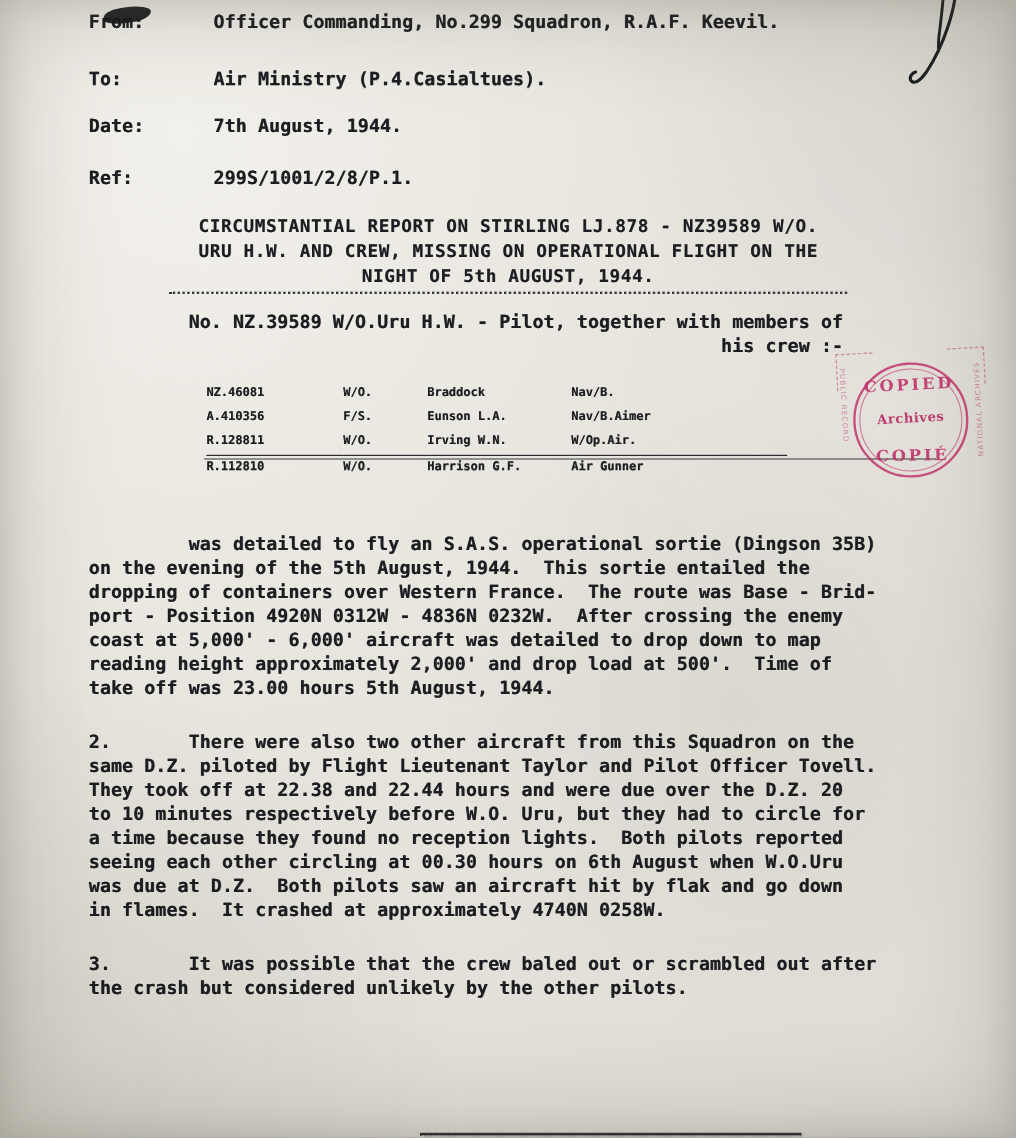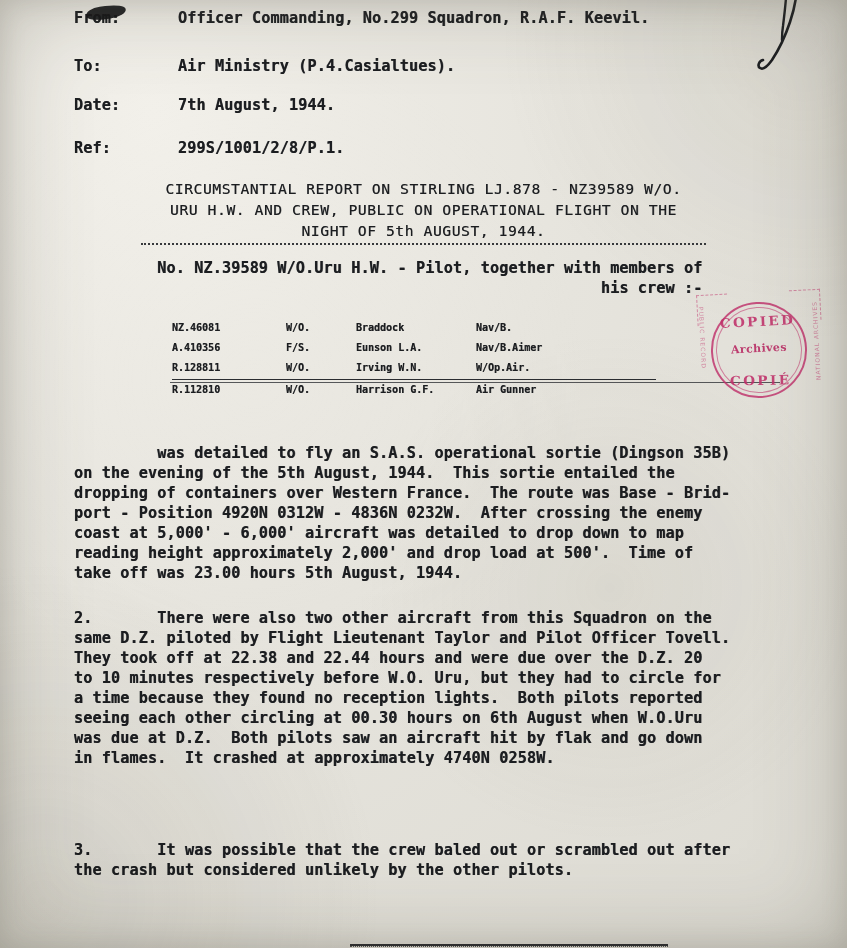--- a/index.html
+++ b/index.html
@@ -74,21 +74,21 @@
   
   .title-block {
     position: absolute;
     left: 0; right: 0; top: 178px;
     text-align: center;
   }
   .title-line {
     font-family: "DejaVu Sans Mono", "Liberation Mono", monospace;
     font-size: 14.6px;
     line-height: 21px;
-    font-weight: 400;
+    font-weight: 700;
     letter-spacing: 0.6px;
     color: #1b1d20;
     white-space: pre;
     text-shadow: 0.4px 0 0 rgba(28,30,34,0.4), 0 0.4px 0 rgba(28,30,34,0.3);
   }
   .title-rule {
     margin: 2px auto 0 auto;
     width: 565px;
     height: 0;
     border-top: 2px dotted #24262a;
@@ -125,21 +125,21 @@
     position: absolute;
     left: 170px; top: 382px;
     width: 610px; height: 0;
     border-top: 1.4px solid #3b3d41;
     opacity: .85;
   }
 
   
   #para1 { left: 74px; top: 443px; }
   #para2 { left: 74px; top: 608px; }
-  #para3 { left: 74px; top: 793px; margin-top: 47px; }
+  #para3 { left: 74px; top: 793px; }
 
   
   #sig { left: 350px; top: 871px; }
   .sig-rule {
     position: absolute;
     left: 350px; top: 944px;
     width: 318px; height: 0;
     border-top: 2px solid #26282c;
   }
   .sig-rule2 {
@@ -232,21 +232,21 @@
   <div class="typed" id="val-to">Air Ministry (P.4.Casialtues).</div>
 
   <div class="typed" id="hdr-date">Date:</div>
   <div class="typed" id="val-date">7th August, 1944.</div>
 
   <div class="typed" id="hdr-ref">Ref:</div>
   <div class="typed" id="val-ref">299S/1001/2/8/P.1.</div>
 
   <div class="title-block">
     <div class="title-line">CIRCUMSTANTIAL REPORT ON STIRLING LJ.878 - NZ39589 W/O.</div>
-    <div class="title-line">URU H.W. AND CREW, PUBLIC ON OPERATIONAL FLIGHT ON THE</div>
+    <div class="title-line">URU H.W. AND CREW, MISSING ON OPERATIONAL FLIGHT ON THE</div>
     <div class="title-line">NIGHT OF 5th AUGUST, 1944.</div>
     <div class="title-rule"></div>
   </div>
 
   <div class="typed" id="intro">         No. NZ.39589 W/O.Uru H.W. - Pilot, together with members of
 his crew :-</div>
 
   <table class="crew">
     <tbody>
       <tr>

